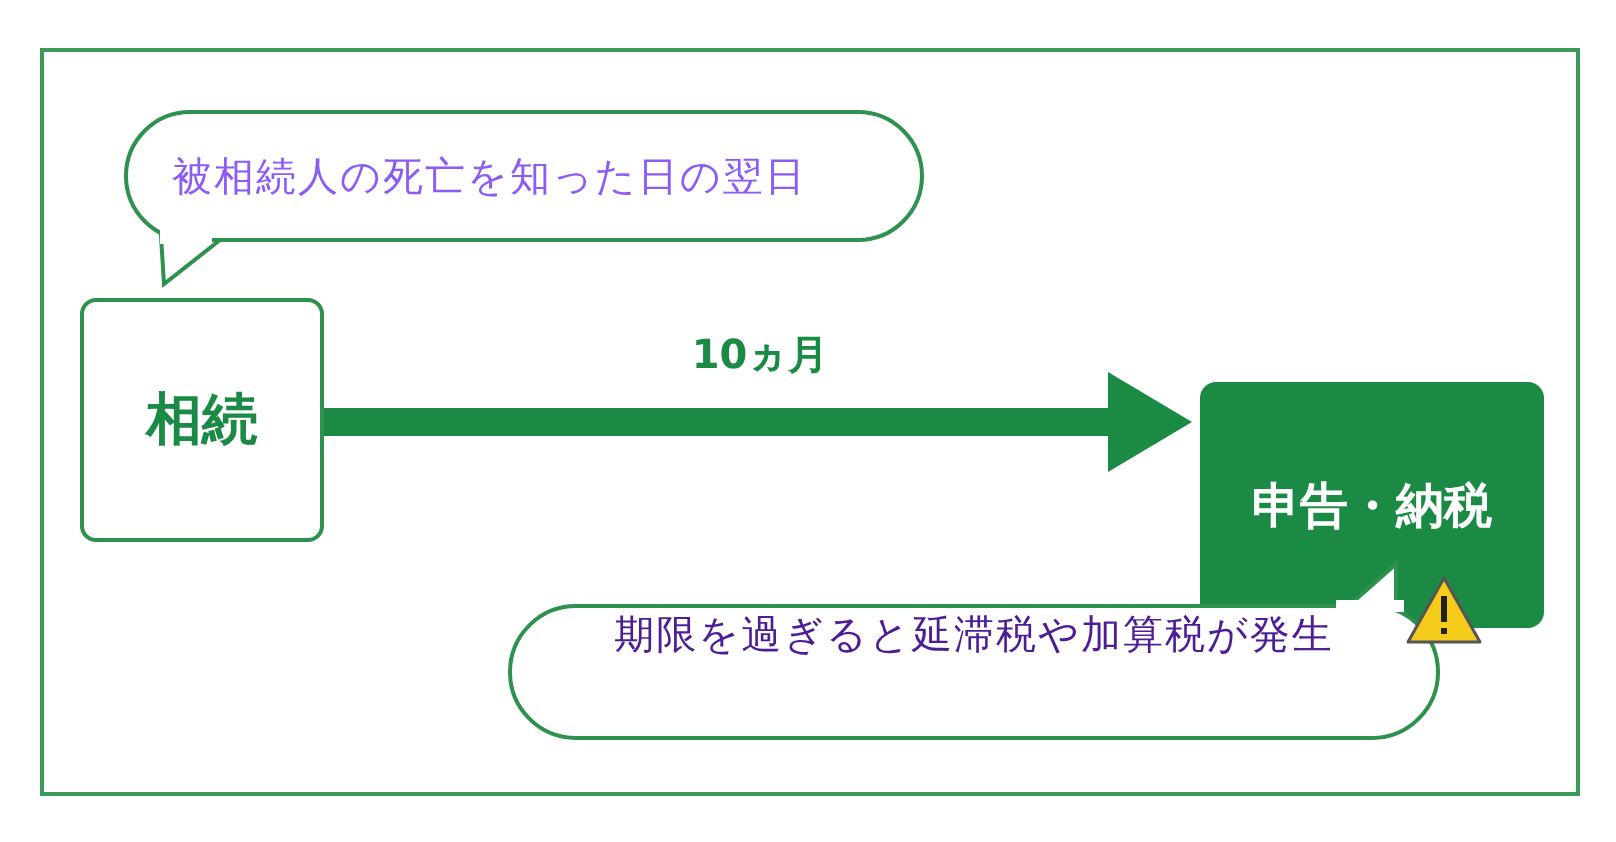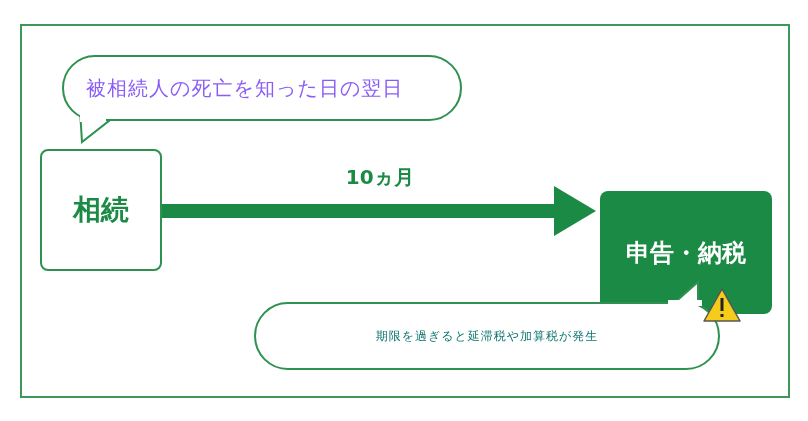--- a/index.html
+++ b/index.html
@@ -6,22 +6,22 @@
   body { width:808px; height:421px; position:relative; overflow:hidden;
          font-family:"DejaVu Sans", sans-serif; }
   .frame { position:absolute; left:20px; top:24px; width:770px; height:374px;
            border:2px solid #3b9a5a; box-sizing:border-box; }
   .bubble-top { position:absolute; left:62px; top:55px; width:400px; height:66px;
                 border:2px solid #2f9150; border-radius:36px; box-sizing:border-box;
                 background:#fff; display:flex; align-items:center; padding-left:22px;
                 font-size:20px; color:#8b5cf6; letter-spacing:1px; }
   .bubble-bottom { position:absolute; left:254px; top:302px; width:466px; height:68px;
                    border:2px solid #2f9150; border-radius:36px; box-sizing:border-box;
-                   background:#fff; display:flex; align-items:center; justify-content:center;
-                   font-size:12px; color:#0f766e; letter-spacing:1px; }
+                   background:#fff; display:flex; align-items:flex-start; justify-content:center;
+                   font-size:20px; color:#4c1d95; letter-spacing:1px; }
   .box-start { position:absolute; left:40px; top:149px; width:122px; height:122px;
                border:2px solid #2f9150; border-radius:8px; box-sizing:border-box; background:#fff;
                display:flex; flex-direction:column; align-items:center; justify-content:center;
                color:#1b8a45; font-size:28px; font-weight:bold; line-height:42px; }
   .box-end { position:absolute; left:600px; top:148px; width:172px; height:123px;
              background:#1b8a45; border-radius:8px; display:flex; flex-direction:column;
              align-items:center; justify-content:center; color:#fff; font-size:24px;
              font-weight:bold; line-height:40px;margin-top:43px; }
   .arrow-label { position:absolute; left:300px; top:164px; width:160px; text-align:center;
                  color:#1b8a45; font-size:20px; font-weight:bold; }

